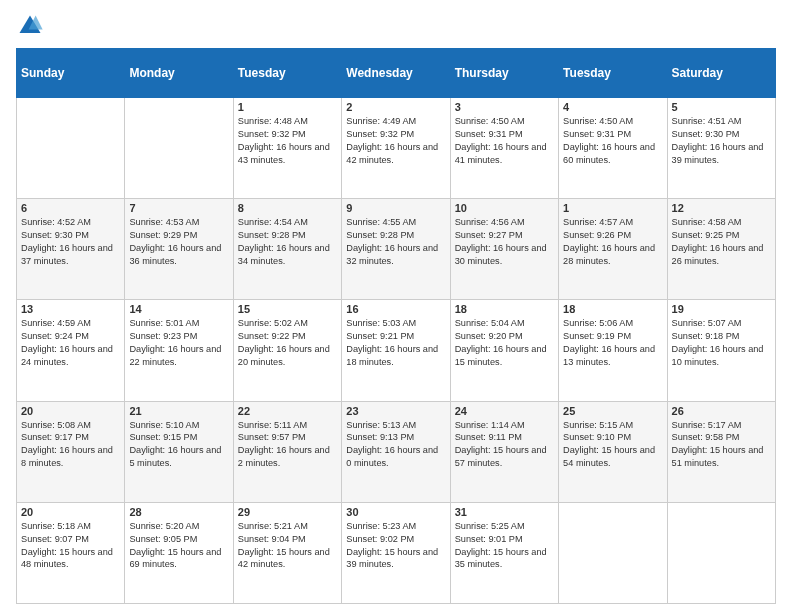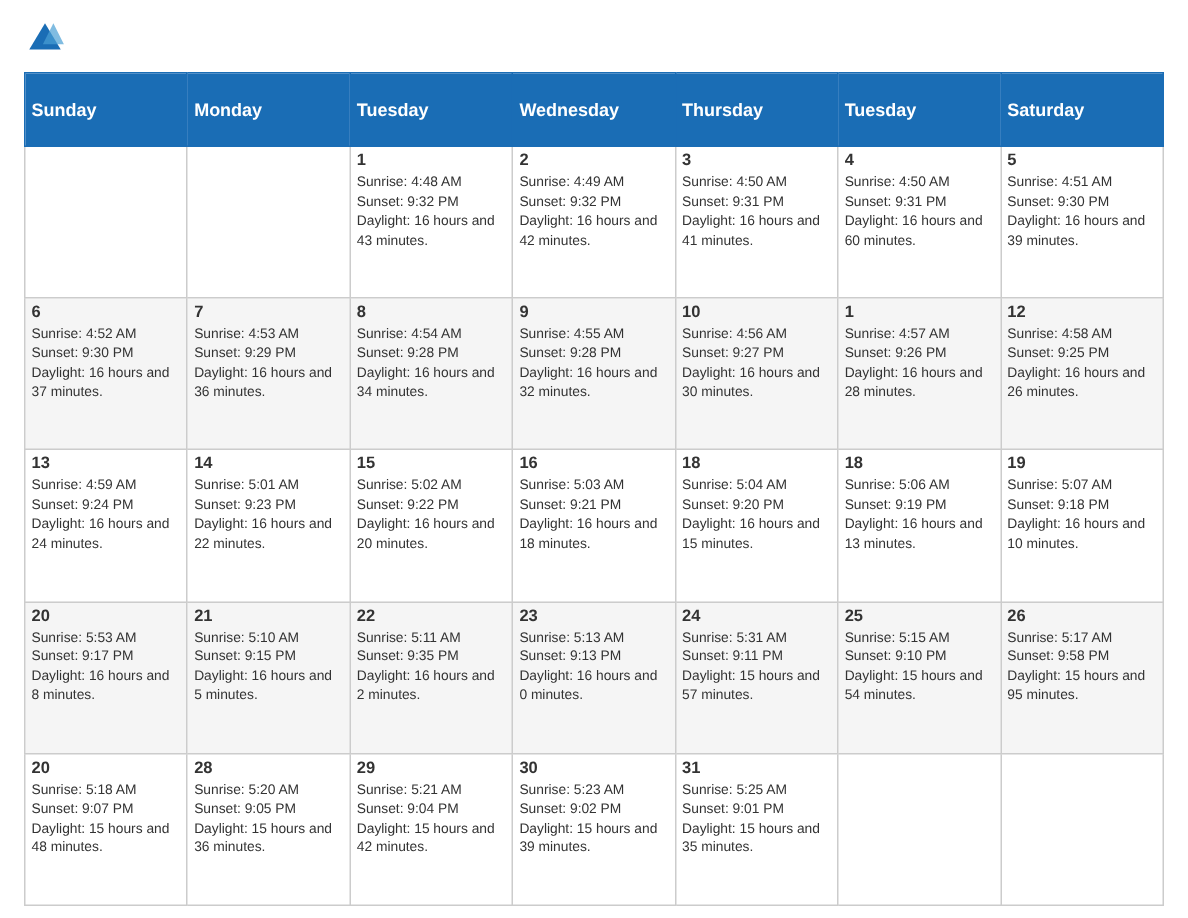--- a/index.html
+++ b/index.html
@@ -300,89 +300,89 @@
           <span>Sunrise: 5:07 AM</span><br>
           <span>Sunset: 9:18 PM</span><br>
           <span>Daylight: 16 hours and 10 minutes.</span>
         </div>
       </td>
         </tr>
         <tr class="row-even">
           <td>
         <span class="day-num">20</span>
         <div class="day-info">
-          <span>Sunrise: 5:53 AM</span><br>
+          <span>Sunrise: 5:08 AM</span><br>
           <span>Sunset: 9:17 PM</span><br>
           <span>Daylight: 16 hours and 8 minutes.</span>
         </div>
       </td>
           <td>
         <span class="day-num">21</span>
         <div class="day-info">
           <span>Sunrise: 5:10 AM</span><br>
           <span>Sunset: 9:15 PM</span><br>
           <span>Daylight: 16 hours and 5 minutes.</span>
         </div>
       </td>
           <td>
         <span class="day-num">22</span>
         <div class="day-info">
           <span>Sunrise: 5:11 AM</span><br>
-          <span>Sunset: 9:35 PM</span><br>
+          <span>Sunset: 9:57 PM</span><br>
           <span>Daylight: 16 hours and 2 minutes.</span>
         </div>
       </td>
           <td>
         <span class="day-num">23</span>
         <div class="day-info">
           <span>Sunrise: 5:13 AM</span><br>
           <span>Sunset: 9:13 PM</span><br>
           <span>Daylight: 16 hours and 0 minutes.</span>
         </div>
       </td>
           <td>
         <span class="day-num">24</span>
         <div class="day-info">
-          <span>Sunrise: 5:31 AM</span><br>
+          <span>Sunrise: 1:14 AM</span><br>
           <span>Sunset: 9:11 PM</span><br>
           <span>Daylight: 15 hours and 57 minutes.</span>
         </div>
       </td>
           <td>
         <span class="day-num">25</span>
         <div class="day-info">
           <span>Sunrise: 5:15 AM</span><br>
           <span>Sunset: 9:10 PM</span><br>
           <span>Daylight: 15 hours and 54 minutes.</span>
         </div>
       </td>
           <td>
         <span class="day-num">26</span>
         <div class="day-info">
           <span>Sunrise: 5:17 AM</span><br>
           <span>Sunset: 9:58 PM</span><br>
-          <span>Daylight: 15 hours and 95 minutes.</span>
+          <span>Daylight: 15 hours and 51 minutes.</span>
         </div>
       </td>
         </tr>
         <tr class="row-odd">
           <td>
         <span class="day-num">20</span>
         <div class="day-info">
           <span>Sunrise: 5:18 AM</span><br>
           <span>Sunset: 9:07 PM</span><br>
           <span>Daylight: 15 hours and 48 minutes.</span>
         </div>
       </td>
           <td>
         <span class="day-num">28</span>
         <div class="day-info">
           <span>Sunrise: 5:20 AM</span><br>
           <span>Sunset: 9:05 PM</span><br>
-          <span>Daylight: 15 hours and 36 minutes.</span>
+          <span>Daylight: 15 hours and 69 minutes.</span>
         </div>
       </td>
           <td>
         <span class="day-num">29</span>
         <div class="day-info">
           <span>Sunrise: 5:21 AM</span><br>
           <span>Sunset: 9:04 PM</span><br>
           <span>Daylight: 15 hours and 42 minutes.</span>
         </div>
       </td>

